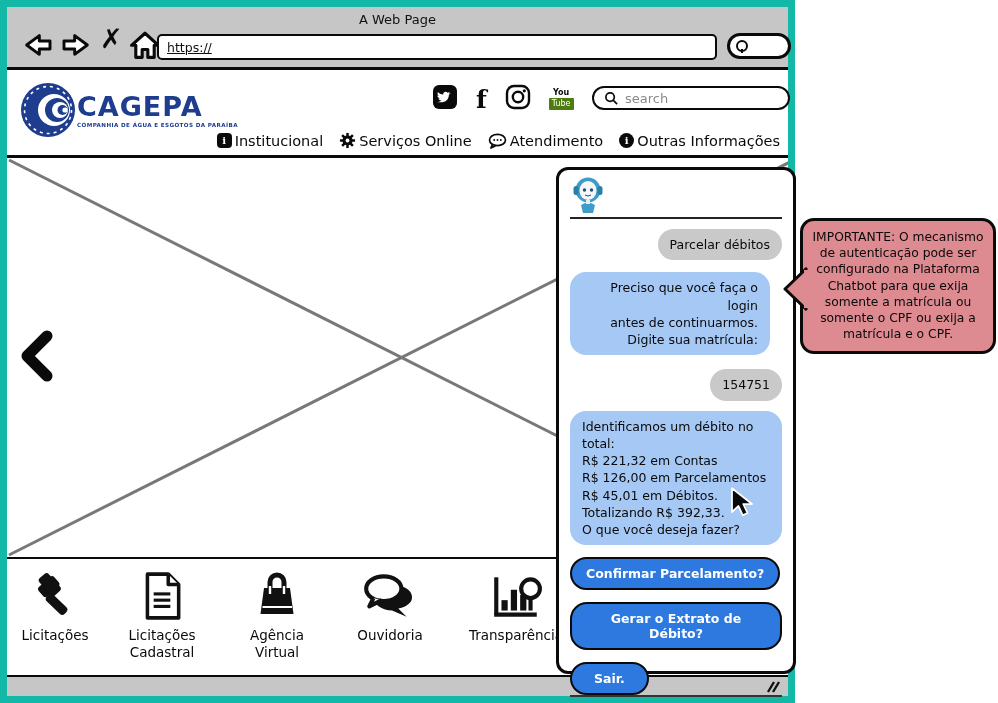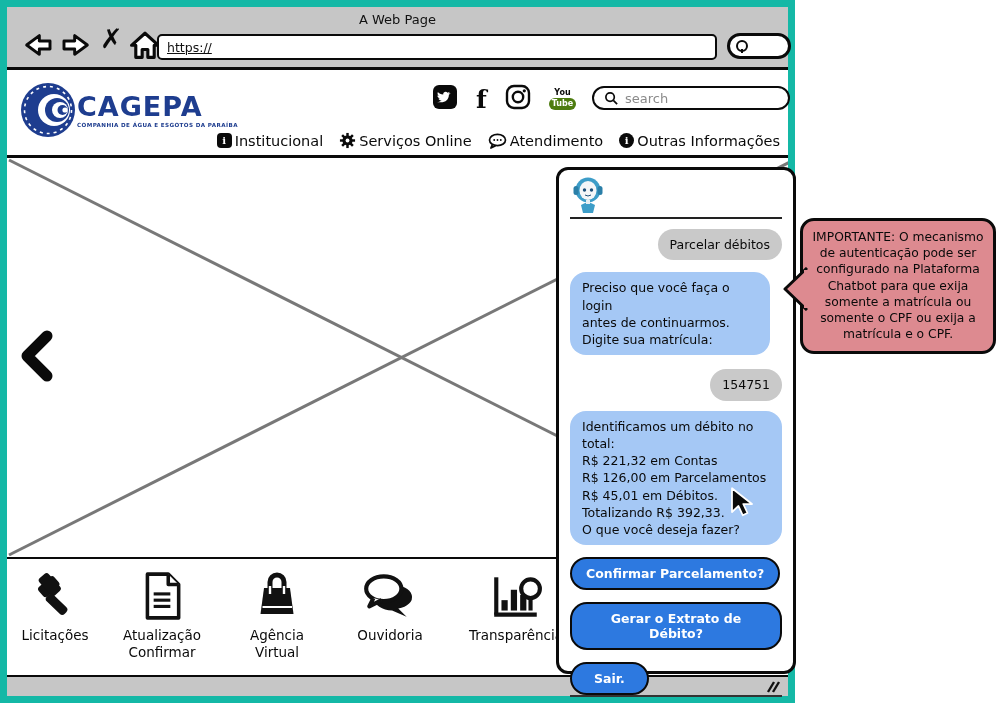--- a/index.html
+++ b/index.html
@@ -61,21 +61,21 @@
   
   .chat-panel { position:absolute; left:556px; top:167px; width:240px; height:507px;
                 background:#fff; border:3px solid #0a0a0a; border-radius:12px;
                 z-index:5; display:flex; flex-direction:column; padding:6px 11px 8px; }
   .chat-head { display:flex; align-items:flex-end; border-bottom:2px solid #222;
                padding-bottom:3px; }
   .bubble { max-width:200px; padding:7px 12px; border-radius:16px;
             font-size:12.5px; line-height:1.38; color:#0a0a0a; white-space:pre-line; }
   .b-user { background:#c9c9c9; align-self:flex-end; }
   .b-bot  { background:#a5c8f5; align-self:flex-start; }
-  .b-center { text-align:left; }
+  .b-center { text-align:right; }
   .chat-btn { align-self:flex-start; background:#2d79e0; border:2.5px solid #0a0a0a;
               border-radius:17px; color:#fff; font-weight:bold; font-size:12.5px;
               padding:7px 14px; cursor:pointer; font-family:inherit; }
   .chat-spacer { flex:1; }
   .chat-input-row { border-top:2px solid #333; padding-top:12px; display:flex;
                     align-items:center; justify-content:space-between; min-height:46px; }
 
   
   .callout { position:absolute; left:800px; top:218px; width:196px; height:136px;
              background:#dd8a90; border:3px solid #0a0a0a; border-radius:14px;
@@ -148,21 +148,21 @@
         <span style="font-weight:800;font-size:25px;line-height:1;color:#0a0a0a;font-family:'DejaVu Serif',serif">f</span>
         <span>
           <svg width="26" height="26" viewBox="0 0 26 26">
               <rect x="2" y="2" width="22" height="22" rx="7" fill="none" stroke="#0a0a0a" stroke-width="2.4"></rect>
               <circle cx="13" cy="13" r="5.2" fill="none" stroke="#0a0a0a" stroke-width="2.4"></circle>
               <circle cx="19.3" cy="6.8" r="1.6" fill="#0a0a0a"></circle>
             </svg>
         </span>
         <span style="display:flex;flex-direction:column;align-items:center;line-height:1">
           <span style="font-size:8px;font-weight:800;color:#0a0a0a">You</span>
-          <span style="background:#4d7c0f;color:#fff;font-size:8px;font-weight:700;border-radius:6px;padding:2px 3px;margin-top:1px">Tube</span>
+          <span style="background:#4d7c0f;color:#fff;font-size:8px;font-weight:400;border-radius:1px;padding:2px 3px;margin-top:1px">Tube</span>
         </span>
       </div>
 
       <div class="hdr-search">
         <svg width="15" height="15" viewBox="0 0 16 16">
             <circle cx="6.5" cy="6.5" r="4.5" fill="none" stroke="#0a0a0a" stroke-width="1.8"></circle>
             <line x1="10" y1="10" x2="14" y2="14" stroke="#0a0a0a" stroke-width="1.8"></line>
           </svg>
         <span>search</span>
       </div>
@@ -228,21 +228,21 @@
       </div>
 
       <div class="ql-item" style="left:97px">
         <svg width="46" height="50" viewBox="0 0 44 48">
           <path d="M8 3 h20 l10 10 v32 h-30 z" fill="#fff" stroke="#111" stroke-width="3.4" stroke-linejoin="round"></path>
           <path d="M28 3 v10 h10" fill="#fff" stroke="#111" stroke-width="3.4" stroke-linejoin="round"></path>
           <line x1="14" y1="22" x2="30" y2="22" stroke="#111" stroke-width="3"></line>
           <line x1="14" y1="28" x2="30" y2="28" stroke="#111" stroke-width="3"></line>
           <line x1="14" y1="34" x2="30" y2="34" stroke="#111" stroke-width="3"></line>
         </svg>
-        <div class="ql-label" style="max-width:92px">Atualização Confirmar</div>
+        <div class="ql-label" style="max-width:92px">Licitações Cadastral</div>
       </div>
 
       <div class="ql-item" style="left:212px">
         <svg width="48" height="50" viewBox="0 0 48 48">
           <path d="M17 17 v-7 a7 7 0 0 1 14 0 v7" fill="none" stroke="#111" stroke-width="5"></path>
           <path d="M11 16 h26 l3.5 26 h-33 z" fill="#111"></path>
           <line x1="17" y1="14" x2="17" y2="22" stroke="#fff" stroke-width="2.4"></line>
           <line x1="31" y1="14" x2="31" y2="22" stroke="#fff" stroke-width="2.4"></line>
           <line x1="9.5" y1="35" x2="39" y2="35" stroke="#fff" stroke-width="2"></line>
         </svg>

